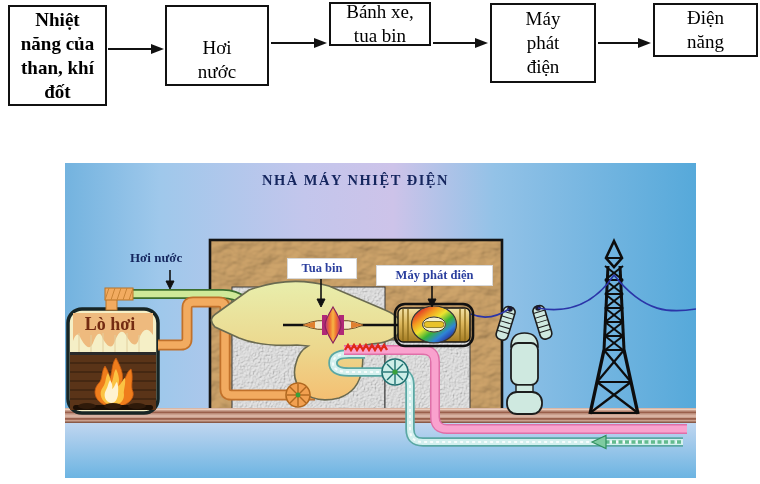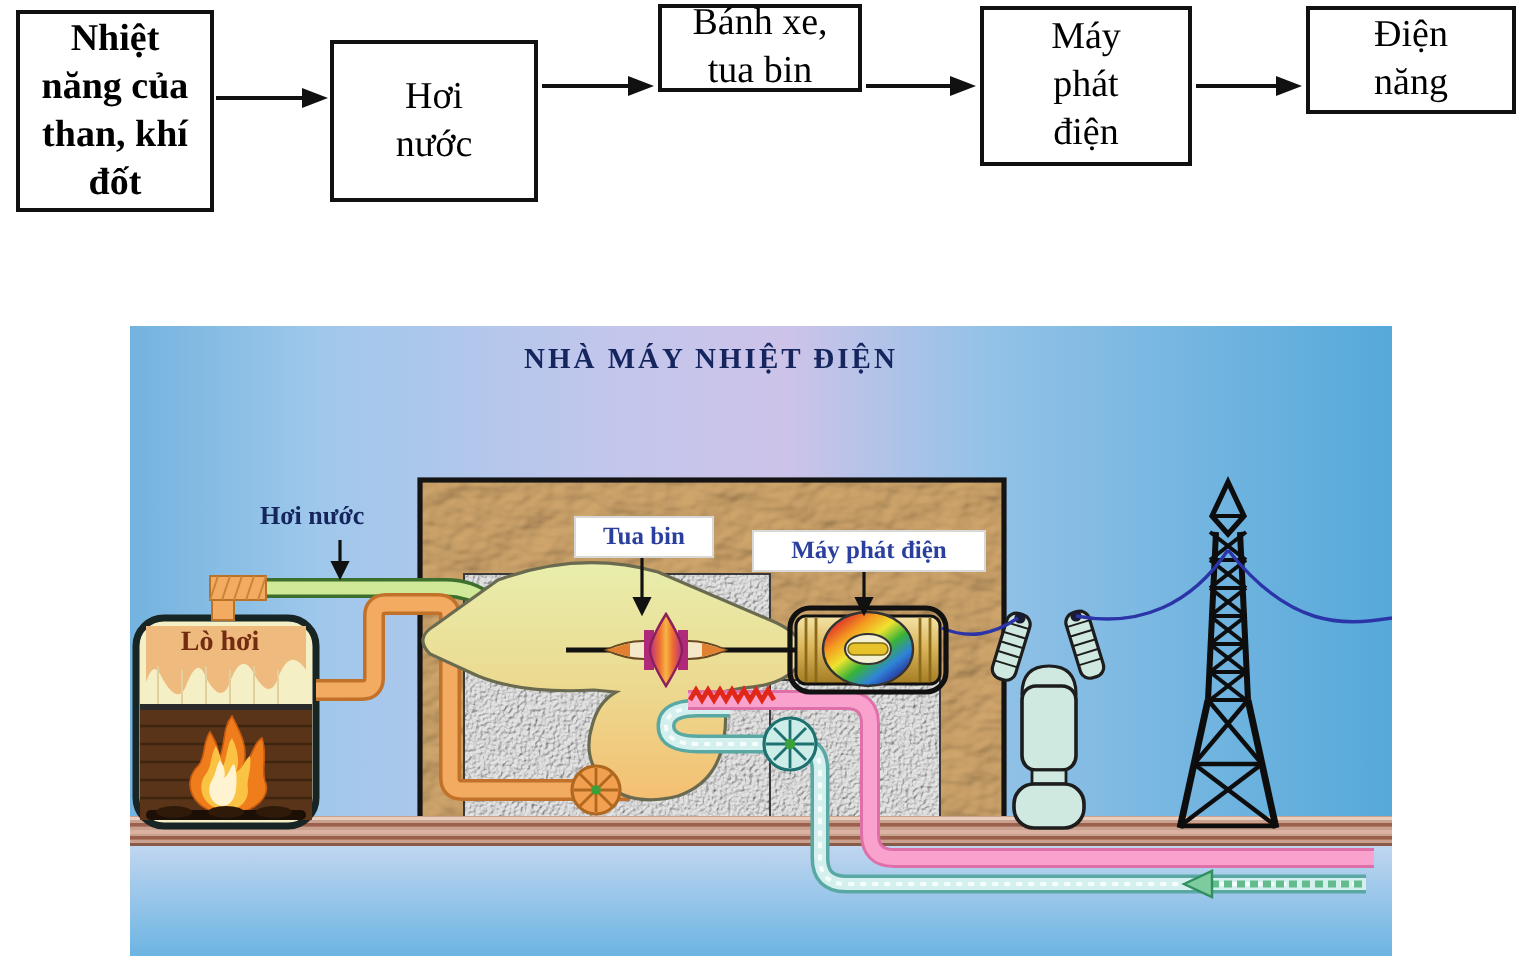--- a/index.html
+++ b/index.html
@@ -17,41 +17,41 @@
   .h-arrow{position:absolute;height:2px;background:#111;}
   .h-arrow::after{
     content:'';position:absolute;right:-12px;top:-4.5px;width:0;height:0;
     border-left:13px solid #111;border-top:5.5px solid transparent;border-bottom:5.5px solid transparent;
   }
   
   #scene{position:absolute;left:65px;top:163px;width:631px;height:315px;}
   .ill-label{position:absolute;font-weight:bold;color:#15265e;}
   #plant-title{left:262px;top:172px;width:225px;font-size:14.5px;letter-spacing:1.5px;}
   #steam-label{left:130px;top:250px;font-size:13px;}
-  #boiler-label{left:70px;top:314px;width:80px;text-align:center;font-size:14px;color:#732b12;}
+  #boiler-label{left:70px;top:314px;width:80px;text-align:center;font-size:18px;color:#732b12;}
   .tag{
     position:absolute;background:#ffffff;color:#2b3f9e;font-weight:bold;
     font-size:12.5px;text-align:center;box-shadow:0 0 0 1px #d8d8d8;
   }
   #turbine-tag{left:288px;top:259px;width:68px;height:19px;line-height:19px;}
   #generator-tag{left:377px;top:266px;width:115px;height:19px;line-height:19px;}
 </style>
 </head>
 <body>
 
 <div>
   <div class="flow-box" style="left:8px;top:5px;width:99px;height:101px;font-weight:bold;">
     <span>Nhiệt
 năng của
 than, khí
 đốt</span>
   </div>
   <div class="h-arrow" style="left:108px;top:48px;width:44px;"></div>
 
-  <div class="flow-box" style="left:165px;top:20px;width:104px;height:81px;">
+  <div class="flow-box" style="left:165px;top:5px;width:104px;height:81px;align-items:flex-end;">
     <span>Hơi
 nước</span>
   </div>
   <div class="h-arrow" style="left:271px;top:42px;width:44px;"></div>
 
   <div class="flow-box" style="left:329px;top:2px;width:102px;height:44px;">
     <span>Bánh xe,
 tua bin</span>
   </div>
   <div class="h-arrow" style="left:433px;top:42px;width:43px;"></div>

